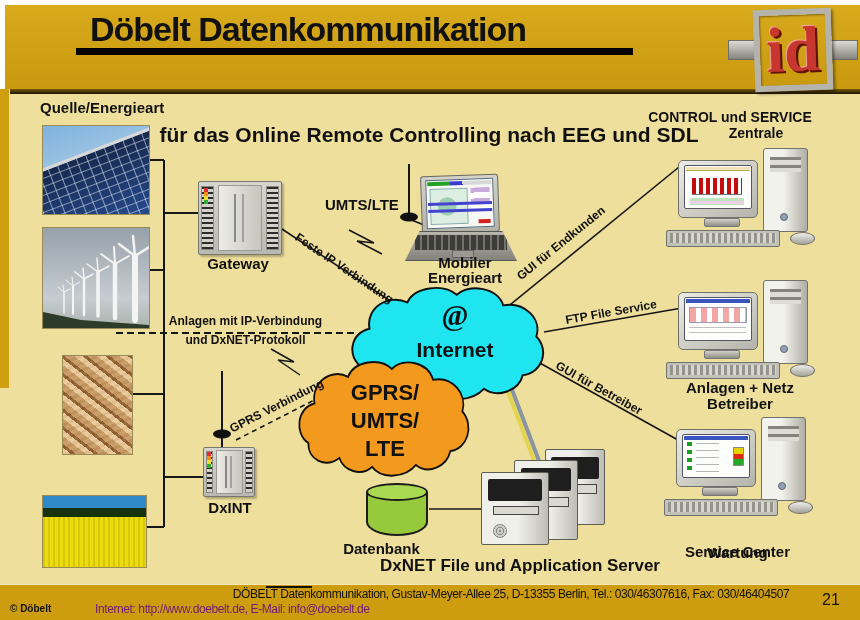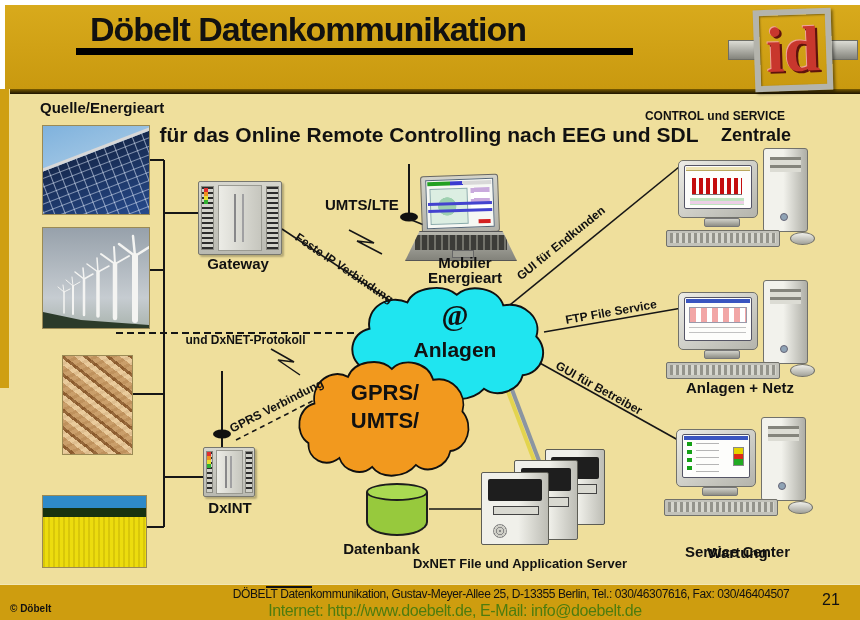--- a/index.html
+++ b/index.html
@@ -117,21 +117,21 @@
   .s3 .col-m{position:absolute;left:20%;top:18%;width:34%;bottom:12%;background:repeating-linear-gradient(180deg,#b5b5b5 0 1px,transparent 1px 7px)}
   .s3 .col-r{position:absolute;right:8%;top:28%;width:16%;height:46%;border:1px solid #888;
              background:linear-gradient(#e5d400 0 34%,#dd2a18 34% 67%,#22aa22 67%)}
 
   
   .lbl{position:absolute;z-index:6;font-weight:bold}
   .rlabel{position:absolute;z-index:6;font-weight:bold;font-size:12px;white-space:nowrap;text-align:center}
   .lines,.clouds{position:absolute;left:0;top:0;width:860px;height:620px;pointer-events:none}
   .lines{z-index:2}.clouds{z-index:3}
   .ftr-line1{left:151px;top:587px;width:720px;font-size:12px;letter-spacing:-.4px;text-align:center;z-index:10}
-  .ftr-line2{left:95px;top:602px;width:720px;font-size:16px;letter-spacing:-.4px;text-align:center;color:#4d7c0f;z-index:10}
+  .ftr-line2{left:95px;top:602px;width:720px;font-size:12px;letter-spacing:-.4px;color:#701a75;z-index:10}
   .ftr-overline{left:266px;top:586px;width:46px;height:2px;background:#111;z-index:10}
   .copyright{left:10px;top:603px;font-size:10px;font-weight:bold;z-index:10}
   .pagenum{left:822px;top:591px;font-size:16px;z-index:10}
 </style>
 </head>
 <body>
 
 <div class="slide">
 
   <div class="abs white-top"></div>
@@ -147,22 +147,22 @@
   <div class="abs logo">
     <div class="logo-peg" style="left:8px;top:38px;width:28px"></div>
     <div class="logo-peg" style="left:110px;top:38px;width:28px"></div>
     <div class="logo-frame">
       <span class="logo-text">id</span>
     </div>
   </div>
 
   <div class="lbl ctr nw" style="left:149px;top:123px;width:560px;font-size:21px">für das Online Remote Controlling nach EEG und SDL</div>
   <div class="lbl" style="left:40px;top:99px;font-size:15px">Quelle/Energieart</div>
-  <div class="lbl ctr" style="left:612px;top:109px;width:206px;font-size:12px">CONTROL und SERVICE</div>
-  <div class="lbl ctr" style="left:706px;top:125px;width:100px;font-size:18px">Zentrale</div>
+  <div class="lbl ctr" style="left:627px;top:109px;width:206px;font-size:14px">CONTROL und SERVICE</div>
+  <div class="lbl ctr" style="left:706px;top:125px;width:100px;font-size:14px">Zentrale</div>
 
   <div class="abs photo ph-solar" style="left:42px;top:125px;width:108px;height:90px">
     <div class="panel"></div>
   </div>
   <div class="abs photo ph-wind" style="left:42px;top:227px;width:108px;height:102px">
     <svg width="106" height="100" viewBox="0 0 106 100">
       <polygon points="0,100 0,84 38,92 106,97 106,100" fill="#2c3b2a"></polygon>
       <g stroke="#f4f4f2" stroke-linecap="round">
         <line x1="92" y1="92" x2="92" y2="28" stroke-width="6"></line>
         <line x1="72" y1="90" x2="72" y2="36" stroke-width="4.5"></line>
@@ -229,24 +229,25 @@
       <ellipse cx="222" cy="434" rx="9" ry="4.5" fill="#111"></ellipse>
     </g>
   </svg>
 
   <svg class="clouds" viewBox="0 0 860 620">
     <path d="M47,99 C30,110 10,100 11,84 C-6,74 -2,48 18,44 C14,22 38,8 57,17 C64,1 94,-3 108,9 C122,-3 150,2 156,20 C178,16 196,34 190,52 C204,66 196,90 176,92 C172,108 150,116 136,106 C124,119 96,121 85,108 C72,118 52,112 47,99 Z" transform="translate(352,286) scale(0.97)" fill="#1FE5F0" stroke="#101010" stroke-width="2"></path>
     <path d="M47,99 C30,110 10,100 11,84 C-6,74 -2,48 18,44 C14,22 38,8 57,17 C64,1 94,-3 108,9 C122,-3 150,2 156,20 C178,16 196,34 190,52 C204,66 196,90 176,92 C172,108 150,116 136,106 C124,119 96,121 85,108 C72,118 52,112 47,99 Z" transform="translate(299,360) scale(0.86,0.99)" fill="#F2991E" stroke="#101010" stroke-width="2"></path>
   </svg>
 
   <div class="lbl ctr" style="left:427px;top:299px;width:56px;font-size:29px;font-family:'Liberation Serif',serif">@</div>
-  <div class="lbl ctr" style="left:397px;top:338px;width:116px;font-size:21px">Anlagen</div>
+  <div class="lbl ctr" style="left:397px;top:338px;width:116px;font-size:21px">Internet</div>
   <div class="lbl ctr" style="left:330px;top:379px;width:110px;font-size:22px;line-height:28px">
     <span style="display:block">GPRS/</span>
     <span style="display:block">UMTS/</span>
+    <span style="display:block">LTE</span>
   </div>
 
   <div class="abs din" style="left:198px;top:181px;width:84px;height:74px">
     <div class="t t-l"></div>
     <div class="t t-r"></div>
     <div class="mid"></div>
     <div class="led"></div>
   </div>
   <div class="lbl ctr" style="left:193px;top:255px;width:90px;font-size:15px">Gateway</div>
 
@@ -274,34 +275,35 @@
   <div class="lbl ctr" style="left:410px;top:255px;width:110px;font-size:15px;line-height:15px">
     <span style="display:block">Mobiler</span>
     <span style="display:block">Energieart</span>
   </div>
 
   <div class="rlabel" style="left:288px;top:257px;width:100px;transform:rotate(34deg)">Feste IP Verbindung</div>
   <div class="rlabel" style="left:502px;top:236px;width:118px;transform:rotate(-39deg)">GUI für Endkunden</div>
   <div class="rlabel" style="left:556px;top:305px;width:110px;transform:rotate(-10deg)">FTP File Service</div>
   <div class="rlabel" style="left:543px;top:381px;width:112px;transform:rotate(29deg)">GUI für Betreiber</div>
   <div class="rlabel" style="left:225px;top:399px;width:102px;transform:rotate(-27deg)">GPRS Verbindung</div>
+  <div class="rlabel" style="left:163px;top:314px;width:165px">Anlagen mit IP-Verbindung</div>
   <div class="rlabel" style="left:163px;top:333px;width:165px">und DxNET-Protokoll</div>
 
   <div class="abs db">
     <div class="db-body"></div>
     <div class="db-top"></div>
   </div>
   <div class="lbl ctr" style="left:324px;top:540px;width:115px;font-size:15px">Datenbank</div>
 
   <div class="srv" style="left:545px;top:449px;width:60px;height:76px"></div>
   <div class="srv" style="left:514px;top:460px;width:64px;height:80px"></div>
   <div class="srv" style="left:481px;top:472px;width:68px;height:73px">
     <div class="spk"></div>
   </div>
-  <div class="lbl ctr nw" style="left:370px;top:556px;width:300px;font-size:13px">DxNET File und Application Server</div>
+  <div class="lbl ctr nw" style="left:370px;top:556px;width:300px;font-size:17px">DxNET File und Application Server</div>
 
   <div class="station" style="left:664px;top:146px">
     <div class="tower"></div>
     <div class="crt">
       <div class="scr s1">
         <div class="tb"></div>
         <div class="bars"></div>
         <div class="leg"></div>
       </div>
     </div>
@@ -318,20 +320,21 @@
         <div class="rows"></div>
         <div class="txt"></div>
       </div>
     </div>
     <div class="crt-stand"></div>
     <div class="kbd"></div>
     <div class="mouse"></div>
   </div>
   <div class="lbl ctr" style="left:660px;top:380px;width:160px;font-size:15px;line-height:16px">
     <span style="display:block">Anlagen + Netz</span>
+    <span style="display:block">Betreiber</span>
   </div>
 
   <div class="station" style="left:662px;top:415px">
     <div class="tower"></div>
     <div class="crt">
       <div class="scr s3">
         <div class="tb"></div>
         <div class="col-g"></div>
         <div class="col-m"></div>
         <div class="col-r"></div>

